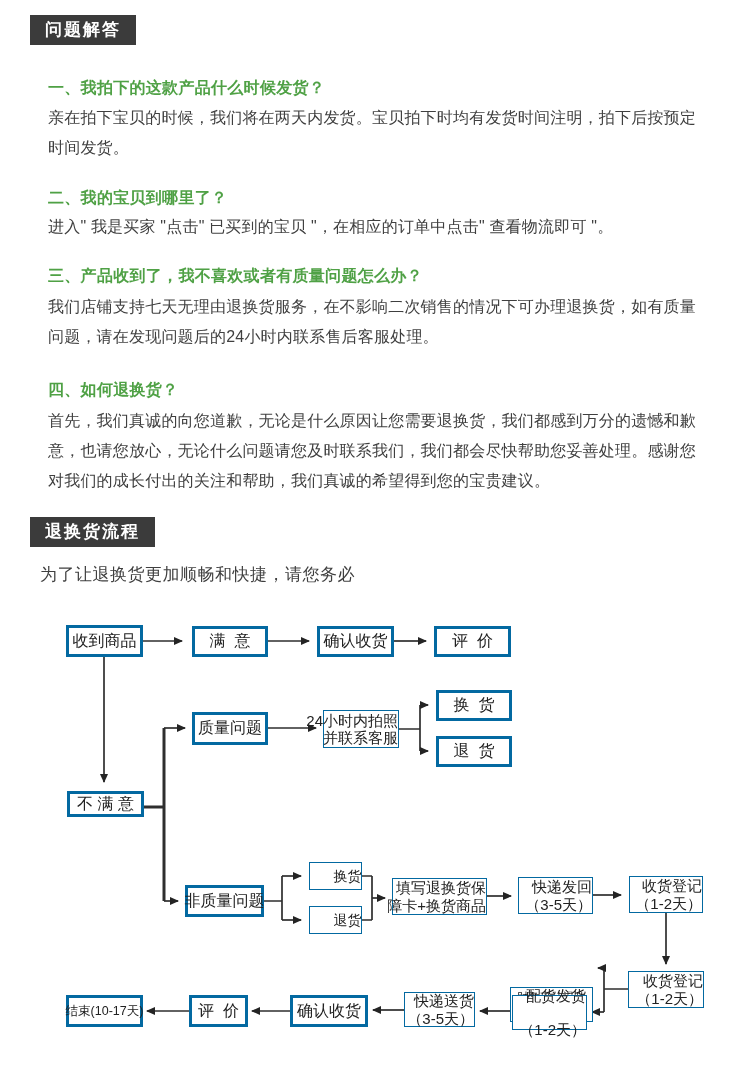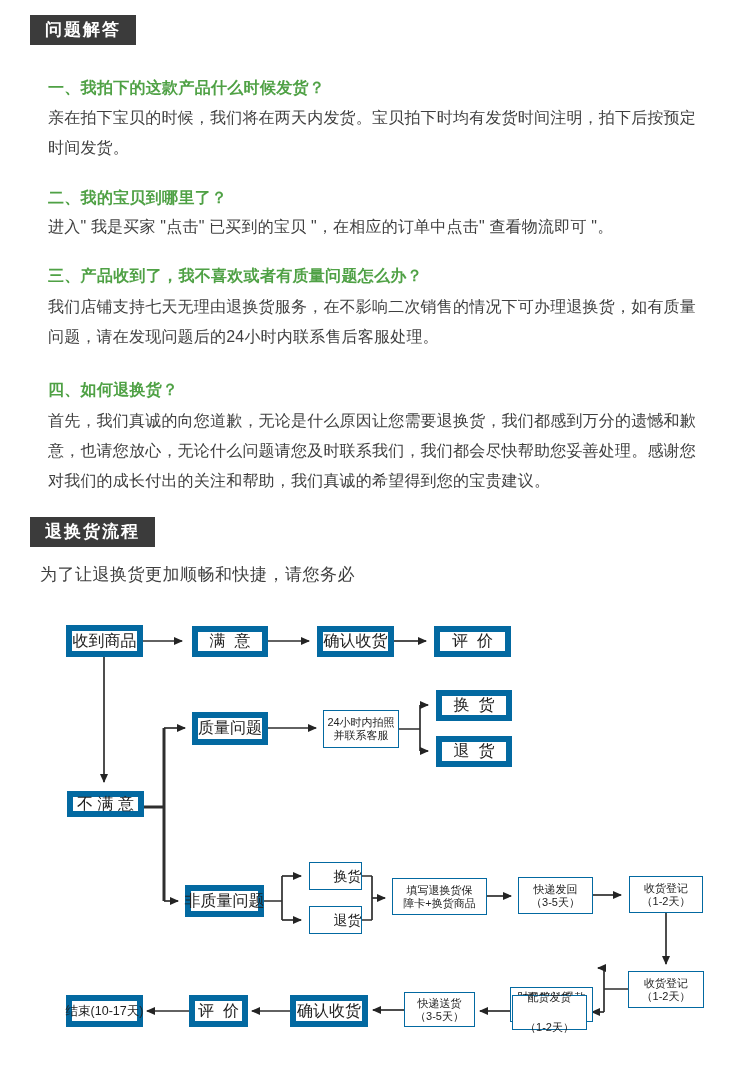--- a/index.html
+++ b/index.html
@@ -17,26 +17,26 @@
   }
   .qa-a{
     position:absolute;left:48px;width:660px;font-size:16px;line-height:30px;
     color:#3f3f3f;line-break:anywhere;word-break:break-all;letter-spacing:0.2px;
   }
   .intro{
     position:absolute;left:40px;font-size:17px;color:#3f3f3f;letter-spacing:0.5px;
   }
   .flow-svg{position:absolute;left:0;top:0;width:750px;height:1070px;}
   .nb{
-    position:absolute;background:#ffffff;border:6px solid #0369a1;box-sizing:border-box;
+    position:absolute;background:#ffffff;border:3px solid #0369a1;box-sizing:border-box;
     display:flex;flex-direction:column;align-items:center;justify-content:center;
     font-size:16px;color:#222222;text-align:center;line-height:1.15;white-space:pre;
   }
   .nb.thin{border-width:1.5px;}
-  .nb.sm{font-size:11px;}
+  .nb.sm{font-size:15px;align-items:flex-end;}
   .nb.xs{font-size:11.5px;}
   .nb.md{font-size:14px;padding-left:24px;}
   .nb.endf{font-size:12.5px;}
 </style>
 </head>
 <body>
 
 <div class="page">
 
   <div class="badge" style="left:30px;top:15px;text-align:right;">问题解答</div>

